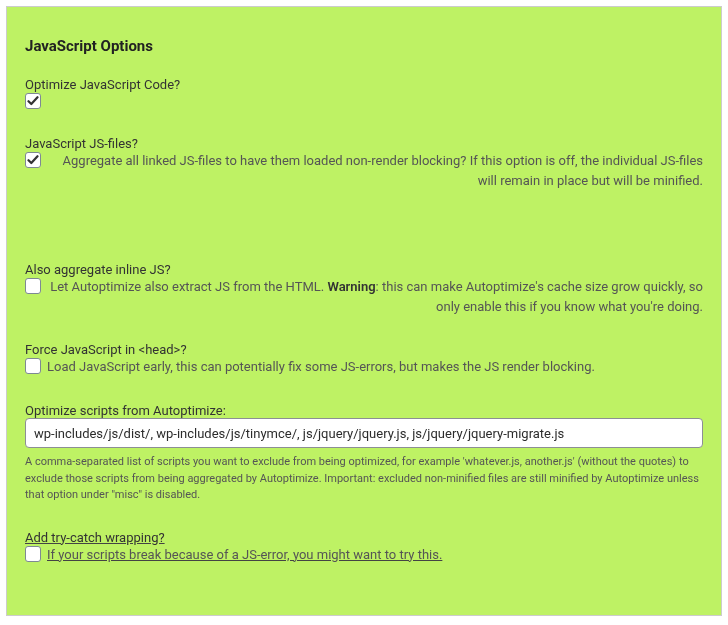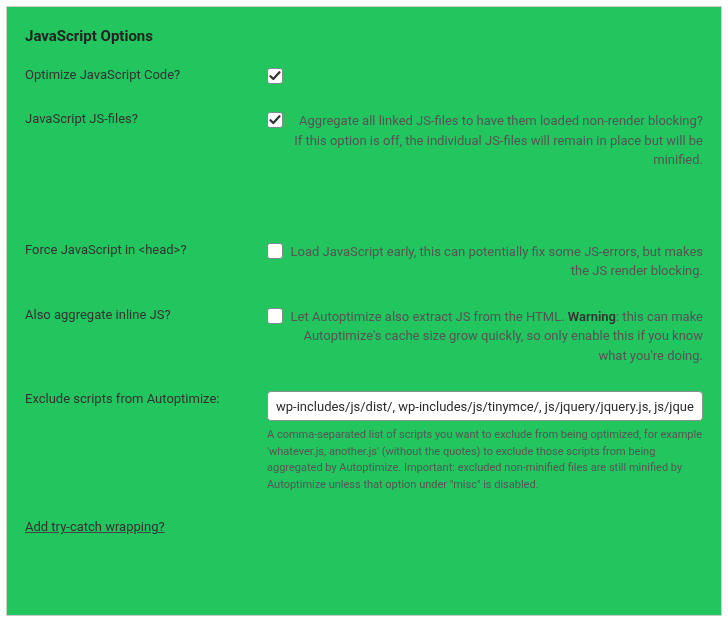--- a/index.html
+++ b/index.html
@@ -11,36 +11,37 @@
     color: #444;
     background: #fff;
     width: 728px;
     height: 625px;
     overflow: hidden;
     position: relative;
   }
   .panel {
     border: 1px solid #ccc;
     margin: 6px;
-    padding: 16px 18px 18px 18px;
+    padding: 26px 18px 18px 18px;
     width: 716px;
     min-height: 610px;
-    background: #22c55e;
+    background: #bef264;
     position: relative;
   }
   .panel-title {
     font-size: 15px;
     font-weight: 700;
     color: #222;
     margin: 4px 0 22px 0;
   }
   .row {
     display: flex;
     align-items: flex-start;
     margin-bottom: 26px;
+    flex-direction: column;
   }
   .row.tight { margin-bottom: 20px; text-decoration: underline; }
   .label-col {
     width: 242px;
     flex-shrink: 0;
     padding-top: 0;
     color: #333;
   }
   .field-col {
     flex: 1;
@@ -125,51 +126,57 @@
             </svg>
         </span>
       </div>
       <div class="desc">Aggregate all linked JS-files to have them loaded non-render blocking? If this option is off, the individual JS-files will remain in place but will be minified.</div>
     </div>
   </div>
 
   <div style="height:46px"></div>
 
   <div class="row">
-    <div class="label-col">Force JavaScript in &lt;head&gt;?</div>
-    <div class="field-col">
-      <div class="check-wrap">
-        <span class="check"></span>
-      </div>
-      <div class="desc">Load JavaScript early, this can potentially fix some JS-errors, but makes the JS render blocking.</div>
-    </div>
-  </div>
-
-  <div class="row">
     <div class="label-col">Also aggregate inline JS?</div>
     <div class="field-col">
       <div class="check-wrap">
         <span class="check"></span>
       </div>
       <div class="desc">
         <span>Let Autoptimize also extract JS from the HTML. </span><span class="warn">Warning</span><span>: this can make Autoptimize's cache size grow quickly, so only enable this if you know what you're doing.</span>
       </div>
     </div>
   </div>
 
   <div class="row">
-    <div class="label-col">Exclude scripts from Autoptimize:</div>
+    <div class="label-col">Force JavaScript in &lt;head&gt;?</div>
+    <div class="field-col">
+      <div class="check-wrap">
+        <span class="check"></span>
+      </div>
+      <div class="desc">Load JavaScript early, this can potentially fix some JS-errors, but makes the JS render blocking.</div>
+    </div>
+  </div>
+
+  <div class="row">
+    <div class="label-col">Optimize scripts from Autoptimize:</div>
     <div class="field-col" style="flex-direction:column;">
       <input type="text" class="text-input" value="wp-includes/js/dist/, wp-includes/js/tinymce/, js/jquery/jquery.js, js/jquery/jquery-migrate.js" style="">
       <div class="helptext">A comma-separated list of scripts you want to exclude from being optimized, for example 'whatever.js, another.js' (without the quotes) to exclude those scripts from being aggregated by Autoptimize. Important: excluded non-minified files are still minified by Autoptimize unless that option under "misc" is disabled.</div>
     </div>
   </div>
 
   <div class="row tight">
     <div class="label-col">Add try-catch wrapping?</div>
+    <div class="field-col">
+      <div class="check-wrap">
+        <span class="check"></span>
+      </div>
+      <div class="desc">If your scripts break because of a JS-error, you might want to try this.</div>
+    </div>
   </div>
 
 </div>
 
 <div class="overlay-wrap">
   
   
 </div>
 
 </body></html>

